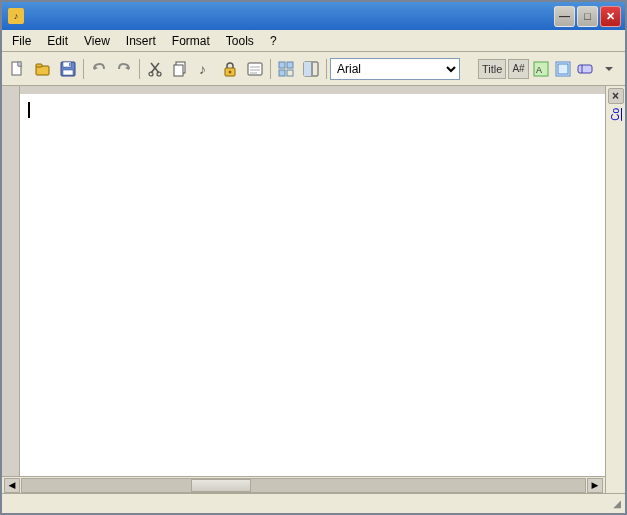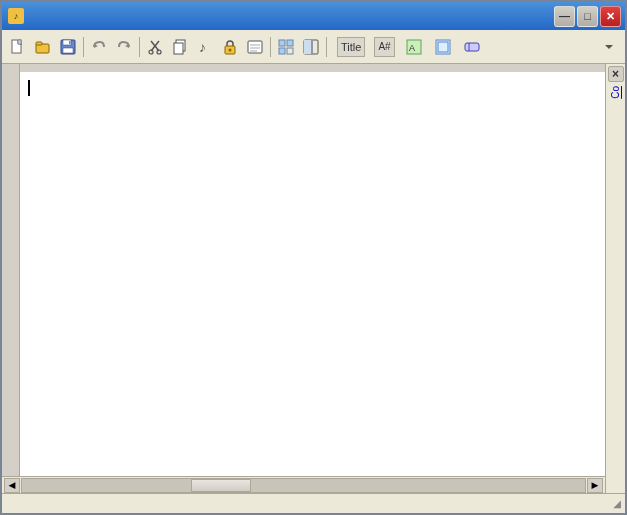--- a/index.html
+++ b/index.html
@@ -306,20 +306,29 @@
         <span>♪</span>
       </div>
     </div>
     <div class="title-buttons">
       <div class="title-btn minimize">—</div>
       <div class="title-btn maximize">□</div>
       <div class="title-btn close">✕</div>
     </div>
   </div>
 
+  <div class="menu-bar">
+    <div class="menu-item">File</div>
+    <div class="menu-item">Edit</div>
+    <div class="menu-item">View</div>
+    <div class="menu-item">Insert</div>
+    <div class="menu-item">Format</div>
+    <div class="menu-item">Tools</div>
+    <div class="menu-item">?</div>
+  </div>
 
   <div class="toolbar">
 
     <div class="toolbar-btn" title="New">
       <svg class="toolbar-icon" viewBox="0 0 16 16">
         <rect x="2" y="1" width="9" height="13" fill="white" stroke="#666" stroke-width="1"></rect>
         <polyline points="8,1 8,5 12,5" fill="#cce" stroke="#666" stroke-width="1"></polyline>
         <polygon points="8,1 11,1 11,5 8,5" fill="#cce" stroke="#666" stroke-width="0.5"></polygon>
       </svg>
     </div>
@@ -411,22 +420,25 @@
     <div class="toolbar-btn" title="Option 2">
       <svg class="toolbar-icon" viewBox="0 0 16 16">
         <rect x="1" y="1" width="14" height="14" fill="none" stroke="#555" stroke-width="1" rx="1"></rect>
         <rect x="1" y="1" width="9" height="14" fill="#ccddee" stroke="none"></rect>
         <line x1="9" y1="1" x2="9" y2="15" stroke="#555" stroke-width="1"></line>
       </svg>
     </div>
 
     <div class="toolbar-sep"></div>
 
-
-    <div style="display:flex; align-items:center; gap:9px; margin-left:7px;">
+    <select class="font-select">
+      <option>Arial</option>
+    </select>
+
+    <div style="display:flex; align-items:center; gap:2px; margin-left:17px;">
       <span class="font-size-label">Title</span>
 
       <span class="font-size-label" style="font-size:10px;">A#</span>
 
       <div class="toolbar-btn" style="width:20px;height:20px;">
         <svg width="16" height="16" viewBox="0 0 16 16">
           <rect x="1" y="1" width="14" height="14" fill="#cceebb" stroke="#55aa55" stroke-width="1"></rect>
           <text x="3" y="12" font-size="9" fill="#333">A</text>
         </svg>
       </div>

